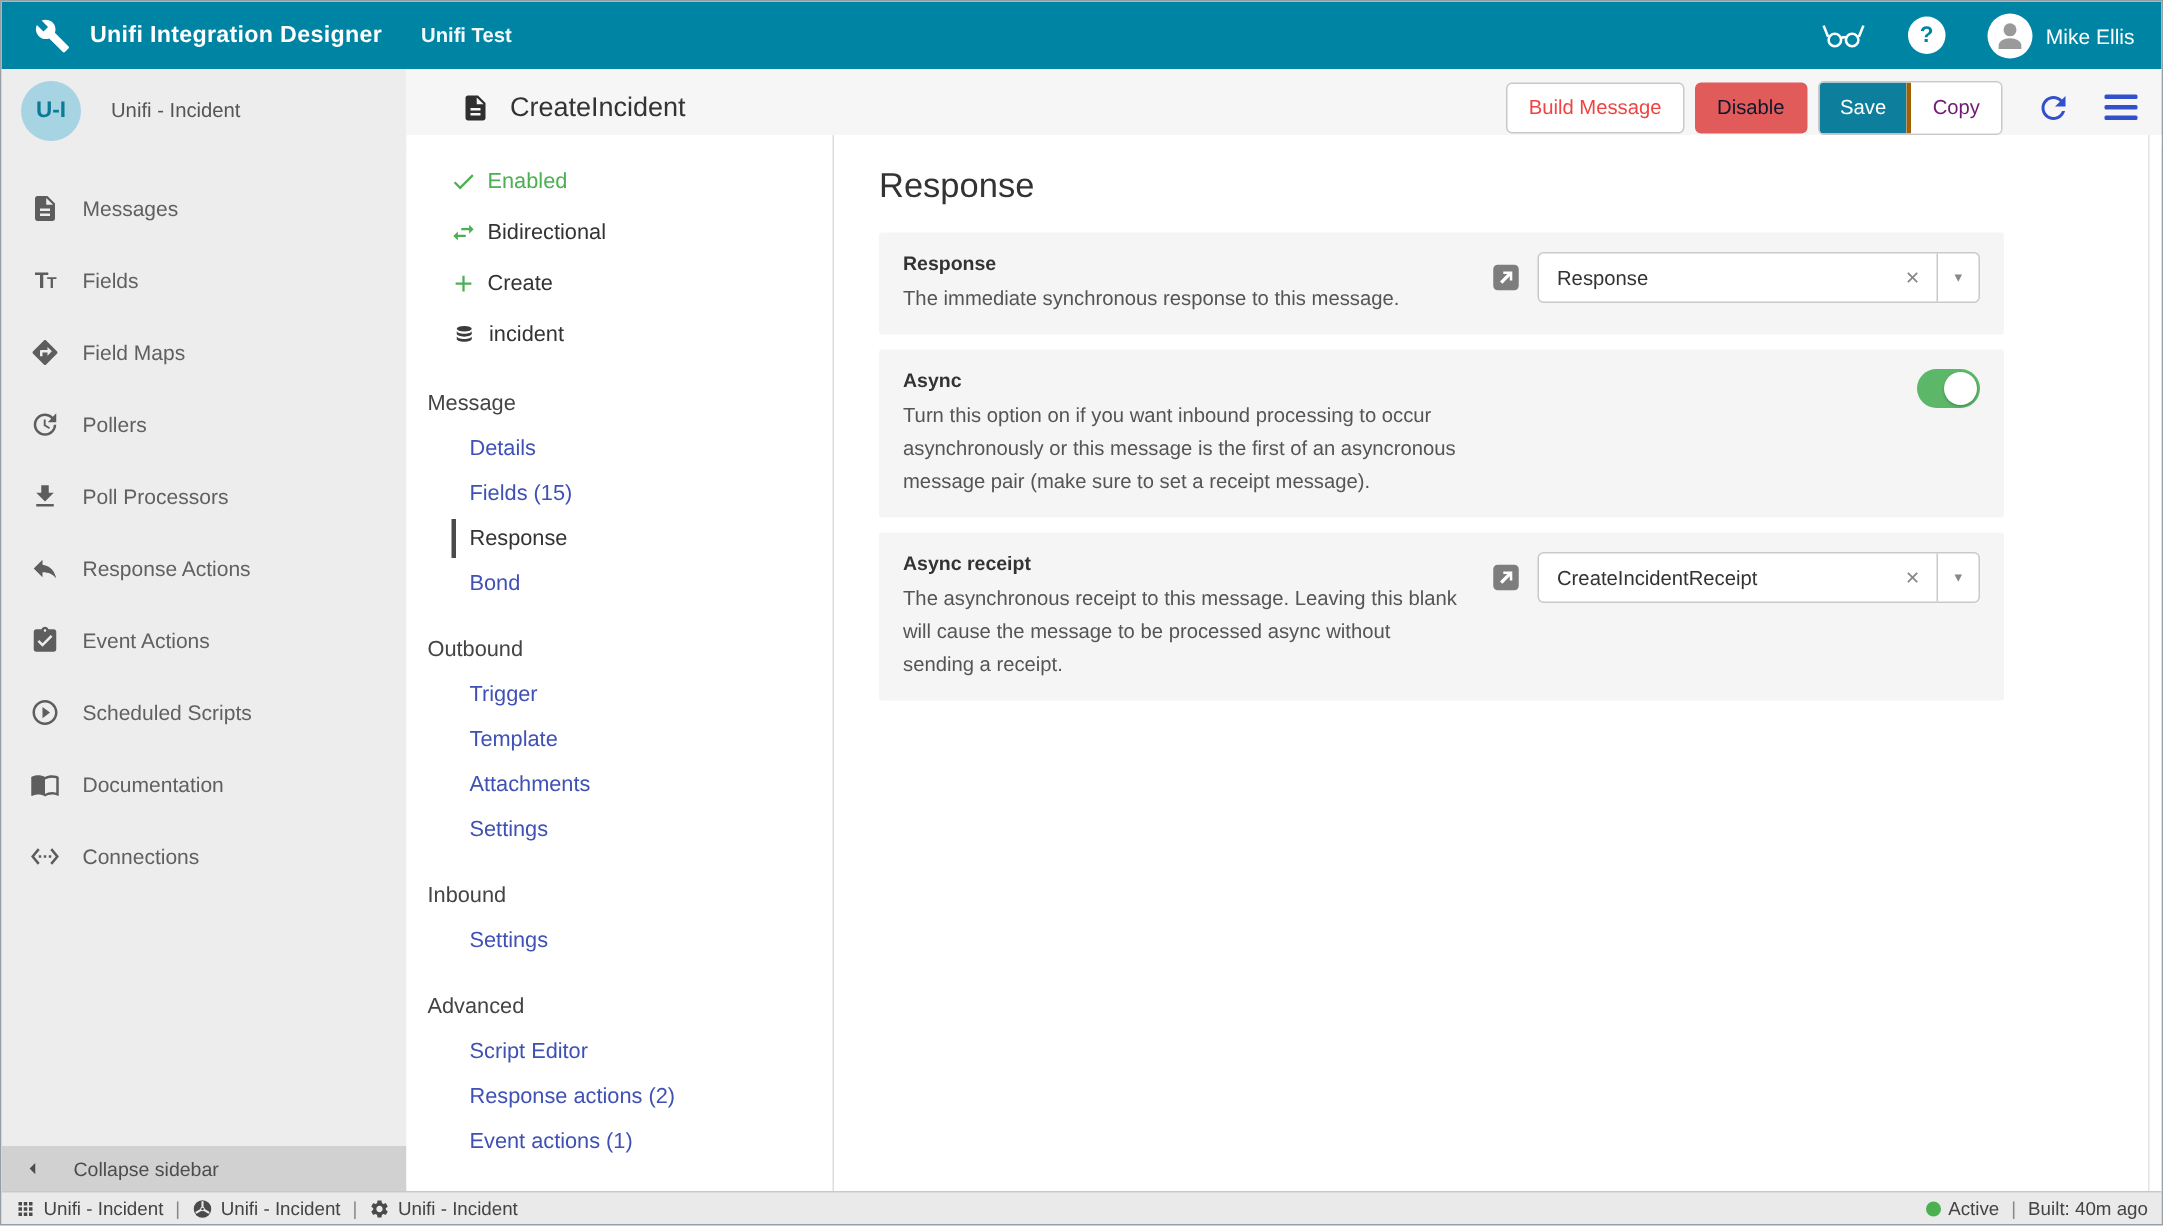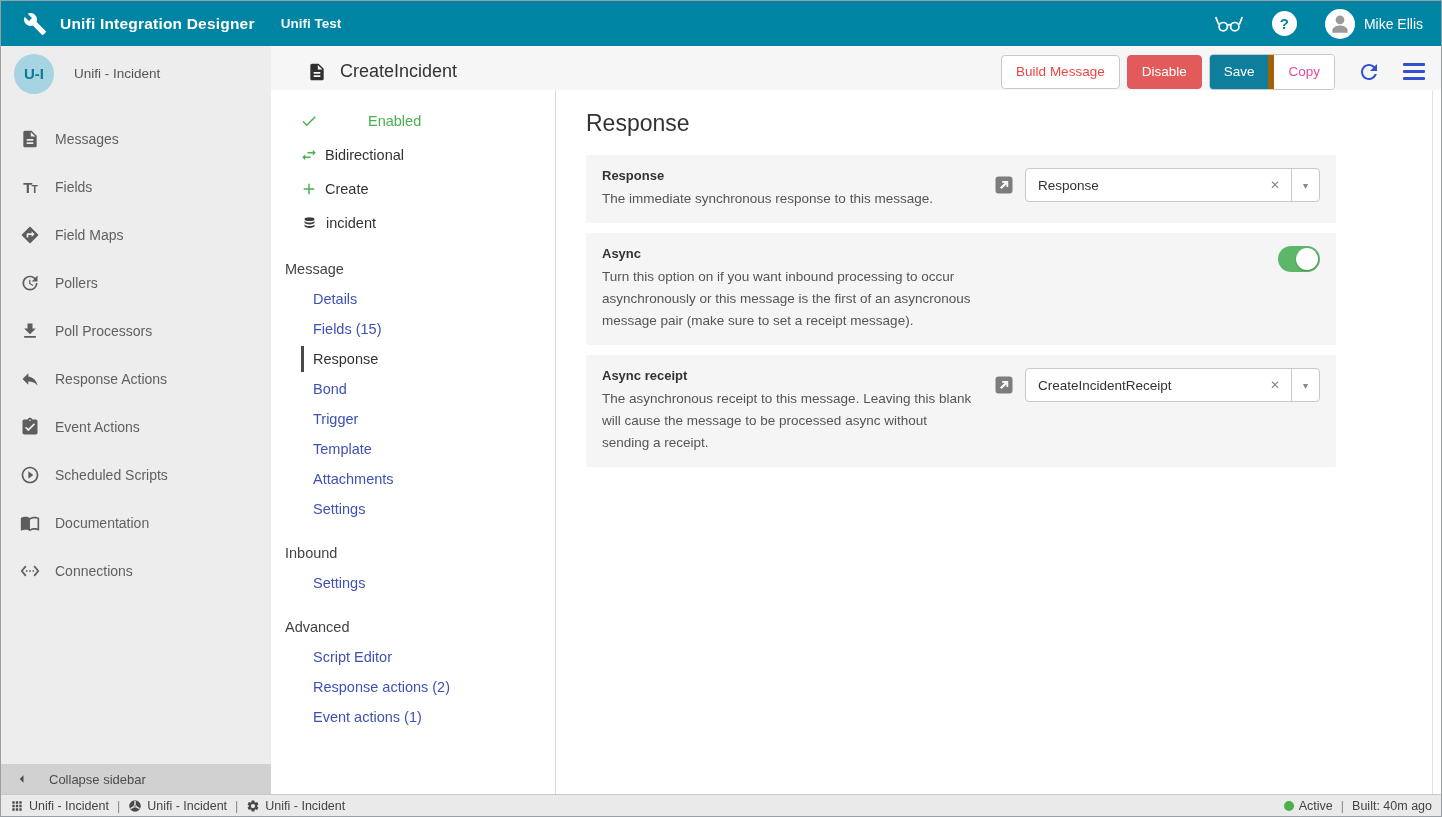--- a/index.html
+++ b/index.html
@@ -33,34 +33,34 @@
   .collapse-bar svg { width:18px; height:18px; fill:#4c4c4c; margin-left:12px; }
   .collapse-label { margin-left:18px; font-size:13px; color:#4c4c4c; }
 
   
   .content-header { position:absolute; left:270px; top:45px; right:0; height:52px; background:#f6f6f6; border-bottom:1px solid #dcdcdc; display:flex; align-items:center; padding:0 16px 0 36px; }
   .content-header .doc { width:20px; height:20px; fill:#2f2f2f; }
   .content-title { margin-left:13px; font-size:18px; color:#333; }
   .toolbar { margin-left:auto; display:flex; align-items:center; }
   .btn { height:34px; font-size:13.5px; border-radius:4px; padding:0 14px; cursor:pointer; font-family:"Liberation Sans", sans-serif; }
   .btn-plain { background:#fff; border:1px solid #c9c9c9; color:#ef4444; }
-  .btn-danger { background:#e15b5b; border:1px solid #e15b5b; color:#ffffff; margin-left:7px; }
+  .btn-danger { background:#e15b5b; border:1px solid #e15b5b; color:#0f172a; margin-left:7px; }
   .btn-group { display:flex; margin-left:7px; border:1px solid #c9c9c9; border-radius:4px; overflow:hidden; }
   .btn-save { background:#0d7f9c; border:none; color:#fff; border-radius:0; }
-  .btn-copy { background:#fff; border:none; border-left:6px solid #a16207; color:#ec4899; border-radius:0; }
+  .btn-copy { background:#fff; border:none; border-left:3px solid #a16207; color:#701a75; border-radius:0; }
   .icon-btn { background:none; border:none; cursor:pointer; margin-left:22px; display:flex; align-items:center; }
   .icon-btn svg { width:24px; height:24px; fill:#3350cc; }
   .hamburger { display:flex; flex-direction:column; gap:4px; }
   .hamburger i { display:block; width:22px; height:3px; background:#3350cc; border-radius:1px; }
 
   
   .msg-nav { position:absolute; left:270px; top:89px; width:285px; bottom:22px; background:#fff; border-right:1px solid #ddd; padding-top:14px; }
   .status-item { height:34px; display:flex; align-items:center; padding-left:29px; font-size:14.5px; color:#333; }
   .status-item svg { width:18px; height:18px; margin-right:7px; flex:none; }
-  .status-item.green-text { color:#4caf50;gap:43px; }
+  .status-item.green-text { color:#4caf50; }
   .status-item .db { width:15px; height:15px; margin:0 9px 0 2px; fill:#3c3c3c; }
   .nav-section-title { margin-top:14px; height:30px; line-height:30px; padding-left:14px; font-size:14.5px; color:#444; }
   .nav-link { height:30px; line-height:30px; padding-left:42px; font-size:14.5px; color:#3f51b5; cursor:pointer; }
   .nav-link.active { color:#333; cursor:default; border-left:3px solid #4a4a4a; padding-left:9px; margin-left:30px; line-height:26px; height:26px; margin-top:2px; margin-bottom:2px; }
 
   
   .main { position:absolute; left:555px; top:89px; right:0; bottom:22px; background:#fff; overflow:hidden; }
   .scroll-gutter { position:absolute; right:0; top:0; bottom:0; width:9px; background:#fff; border-left:1px solid #e4e4e4; }
   .page-title { margin:20px 0 18px 30px; font-size:23px; color:#333; font-weight:400; }
   .panel { width:750px; margin:0 0 10px 30px; background:#f5f5f5; border-radius:2px; padding:13px 16px; display:flex; align-items:flex-start; }
@@ -243,20 +243,21 @@
       </svg>
     <span>incident</span>
   </div>
 
   <div class="nav-section-title">Message</div>
   <div class="nav-link">Details</div>
   <div class="nav-link">Fields (15)</div>
   <div class="nav-link active">Response</div>
   <div class="nav-link">Bond</div>
 
+  <div class="nav-section-title">Outbound</div>
   <div class="nav-link">Trigger</div>
   <div class="nav-link">Template</div>
   <div class="nav-link">Attachments</div>
   <div class="nav-link">Settings</div>
 
   <div class="nav-section-title">Inbound</div>
   <div class="nav-link">Settings</div>
 
   <div class="nav-section-title">Advanced</div>
   <div class="nav-link">Script Editor</div>

